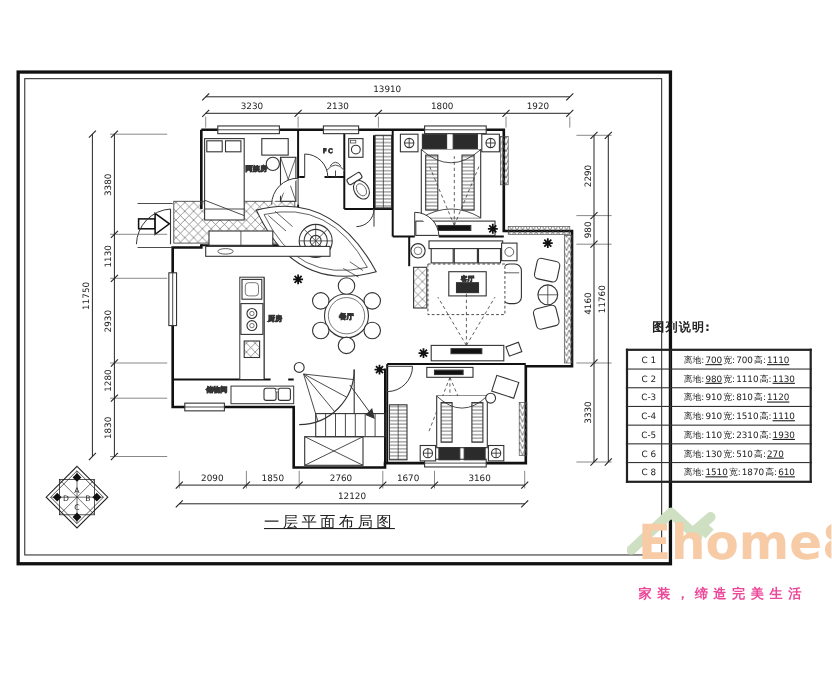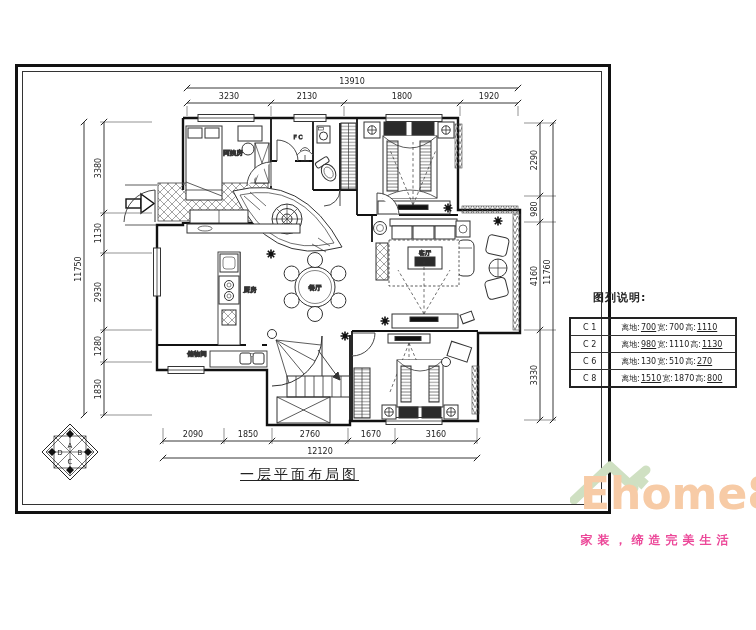--- a/index.html
+++ b/index.html
@@ -402,26 +402,38 @@
       <tbody>
           <tr>
         <td class="c">C 1</td>
         <td><span>离地:</span><span class="u">700</span><span>宽:</span><span>700</span><span>高:</span><span class="u">1110</span></td>
       </tr>
       <tr>
         <td class="c">C 2</td>
         <td><span>离地:</span><span class="u">980</span><span>宽:</span><span>1110</span><span>高:</span><span class="u">1130</span></td>
       </tr>
       <tr>
+        <td class="c">C-3</td>
+        <td><span>离地:</span><span>910</span><span>宽:</span><span>810</span><span>高:</span><span class="u">1120</span></td>
+      </tr>
+      <tr>
+        <td class="c">C-4</td>
+        <td><span>离地:</span><span>910</span><span>宽:</span><span>1510</span><span>高:</span><span class="u">1110</span></td>
+      </tr>
+      <tr>
+        <td class="c">C-5</td>
+        <td><span>离地:</span><span>110</span><span>宽:</span><span>2310</span><span>高:</span><span class="u">1930</span></td>
+      </tr>
+      <tr>
         <td class="c">C 6</td>
         <td><span>离地:</span><span>130</span><span>宽:</span><span>510</span><span>高:</span><span class="u">270</span></td>
       </tr>
       <tr>
         <td class="c">C 8</td>
-        <td><span>离地:</span><span class="u">1510</span><span>宽:</span><span>1870</span><span>高:</span><span class="u">800</span></td>
+        <td><span>离地:</span><span class="u">1510</span><span>宽:</span><span>1870</span><span>高:</span><span class="u">610</span></td>
       </tr>
     </tbody>
       </table>
   </div>
 
   <div class="draw-title">一层平面布局图</div>
 
   <div class="logo">
     <svg class="logo-roof" width="100" height="50" viewBox="0 0 100 50">
       <path d="M4,46 L40,12 L64,34" stroke="#cfe0c2" stroke-width="9" fill="none" stroke-linejoin="round" stroke-linecap="round"></path>

